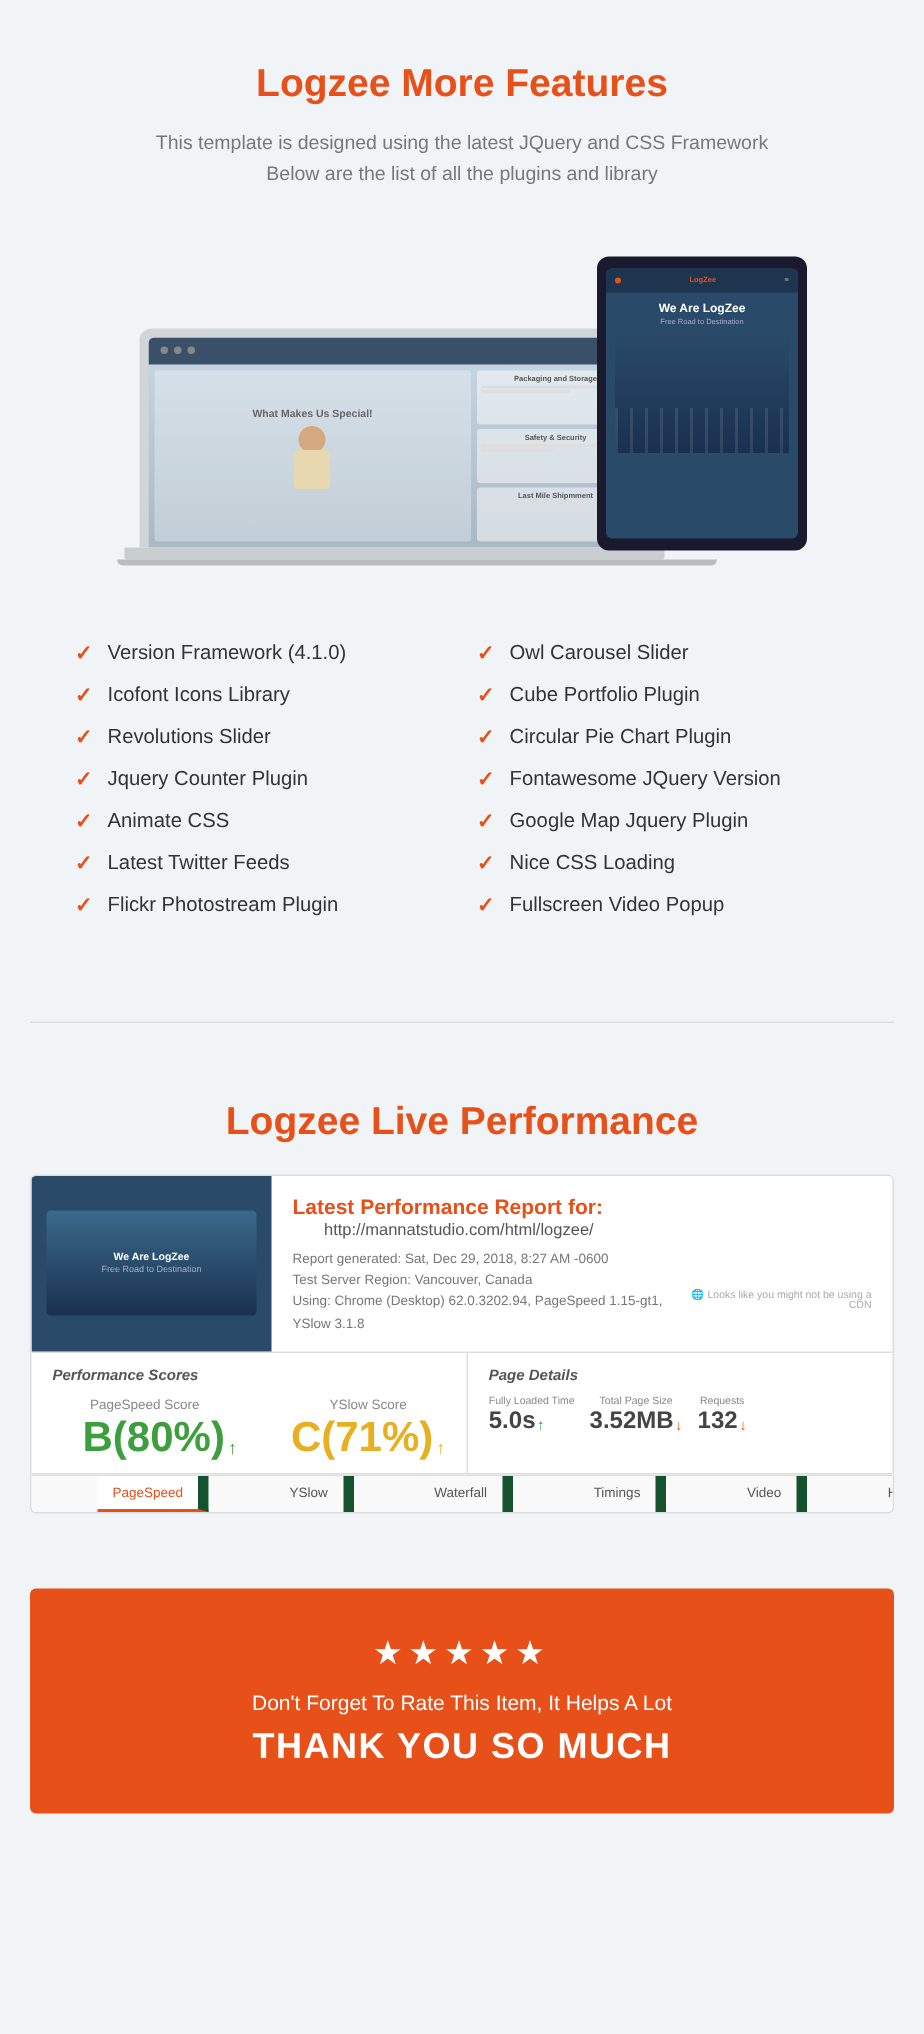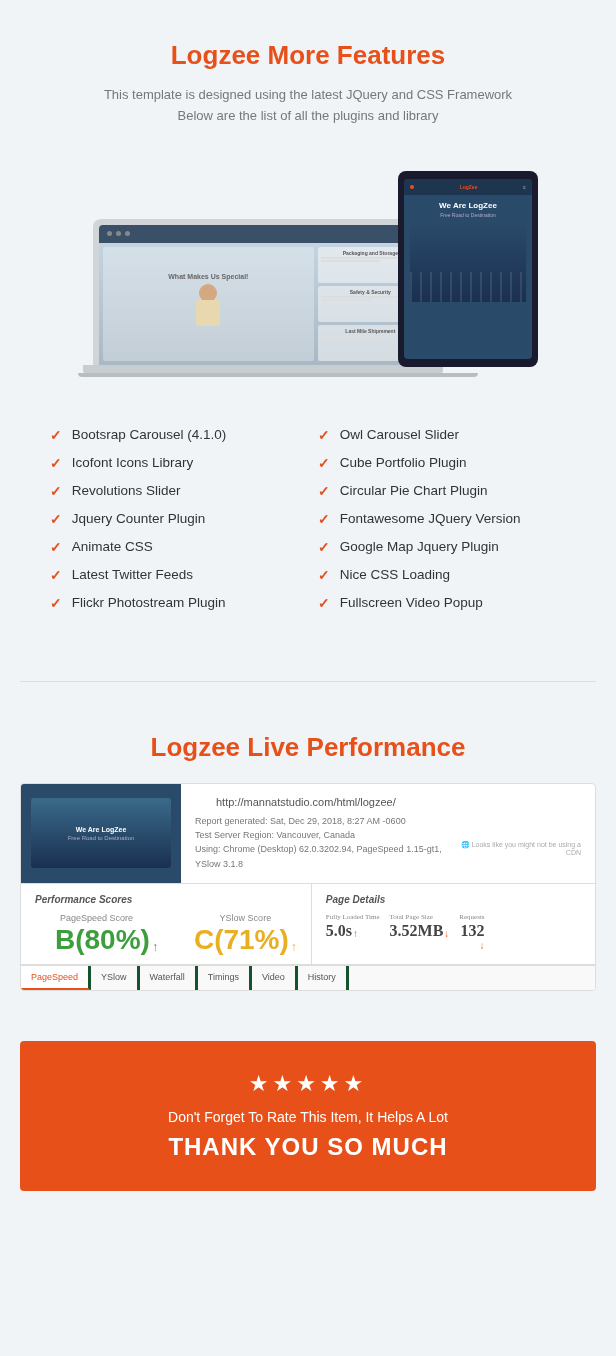--- a/index.html
+++ b/index.html
@@ -381,41 +381,42 @@
     .score-grade.yellow { color: #e8b020; }
 
     .score-arrow-up { font-size: 12px; color: #3c9e3c; }
 
     .page-details-items {
       display: flex;
       gap: 10px;
     }
 
     .detail-item {
-      font-family: Liberation Serif, serif;
+      text-align: center;
     }
 
     .detail-value {
       font-size: 16px;
       font-weight: bold;
       color: #444;
       line-height: 1;
     }
 
     .report-tabs {
       display: flex;
       border-top: 1px solid #ddd;
       background: #f9f9f9;
     }
 
     .report-tab {
       padding: 6px 10px;
       font-size: 9px;
       color: #555;
-      border-right: 3px solid #14532d;
+      border-right: 7px solid #14532d;
+      margin-left: 44px;
     }
 
     .report-tab.active {
       color: #e8501a;
       border-bottom: 2px solid #e8501a;
       background: white;
     }
 
     
     .thankyou-section {
@@ -521,21 +522,21 @@
           </div>
         </div>
       </div>
     </div>
 
     <div class="features-list-container">
 
       <div>
         <div class="feature-item">
           <span class="check-icon">✓</span>
-          <span>Bootsrap Carousel (4.1.0)</span>
+          <span>Version Framework (4.1.0)</span>
         </div>
         <div class="feature-item" style="margin-top:12px;">
           <span class="check-icon">✓</span>
           <span>Icofont Icons Library</span>
         </div>
         <div class="feature-item" style="margin-top:12px;">
           <span class="check-icon">✓</span>
           <span>Revolutions Slider</span>
         </div>
         <div class="feature-item" style="margin-top:12px;">
@@ -597,20 +598,21 @@
     <div class="performance-report-card">
 
       <div class="report-header">
         <div class="report-thumbnail">
           <div class="thumbnail-inner">
             <div class="thumbnail-logo">We Are LogZee</div>
             <div class="thumbnail-title">Free Road to Destination</div>
           </div>
         </div>
         <div class="report-info">
+          <div class="report-title">Latest Performance Report for:</div>
           <div class="report-url">http://mannatstudio.com/html/logzee/</div>
           <div class="report-meta">
             <div>Report generated:  Sat, Dec 29, 2018, 8:27 AM -0600</div>
             <div>Test Server Region:  Vancouver, Canada</div>
             <div>Using:  Chrome (Desktop) 62.0.3202.94, PageSpeed 1.15-gt1,</div>
             <div>YSlow 3.1.8</div>
           </div>
           <div style="float:right;font-size:7px;color:#aaa;max-width:130px;text-align:right;margin-top:-30px;">
             <span>🌐</span>
             <span>Looks like you might not be using a CDN</span>
@@ -651,21 +653,21 @@
             </div>
             <div class="detail-item">
               <div style="font-size:7px;color:#888;margin-bottom:2px;">Total Page Size</div>
               <div style="display:flex;align-items:flex-end;gap:1px;">
                 <span class="detail-value">3.52MB</span>
                 <span style="font-size:10px;color:#e86020;">↓</span>
               </div>
             </div>
             <div class="detail-item">
               <div style="font-size:7px;color:#888;margin-bottom:2px;">Requests</div>
-              <div style="display:flex;align-items:flex-end;gap:1px;flex-direction:column;">
+              <div style="display:flex;align-items:flex-end;gap:1px;">
                 <span class="detail-value">132</span>
                 <span style="font-size:10px;color:#e86020;">↓</span>
               </div>
             </div>
           </div>
         </div>
       </div>
 
       <div class="report-tabs">
         <div class="report-tab active">PageSpeed</div>

